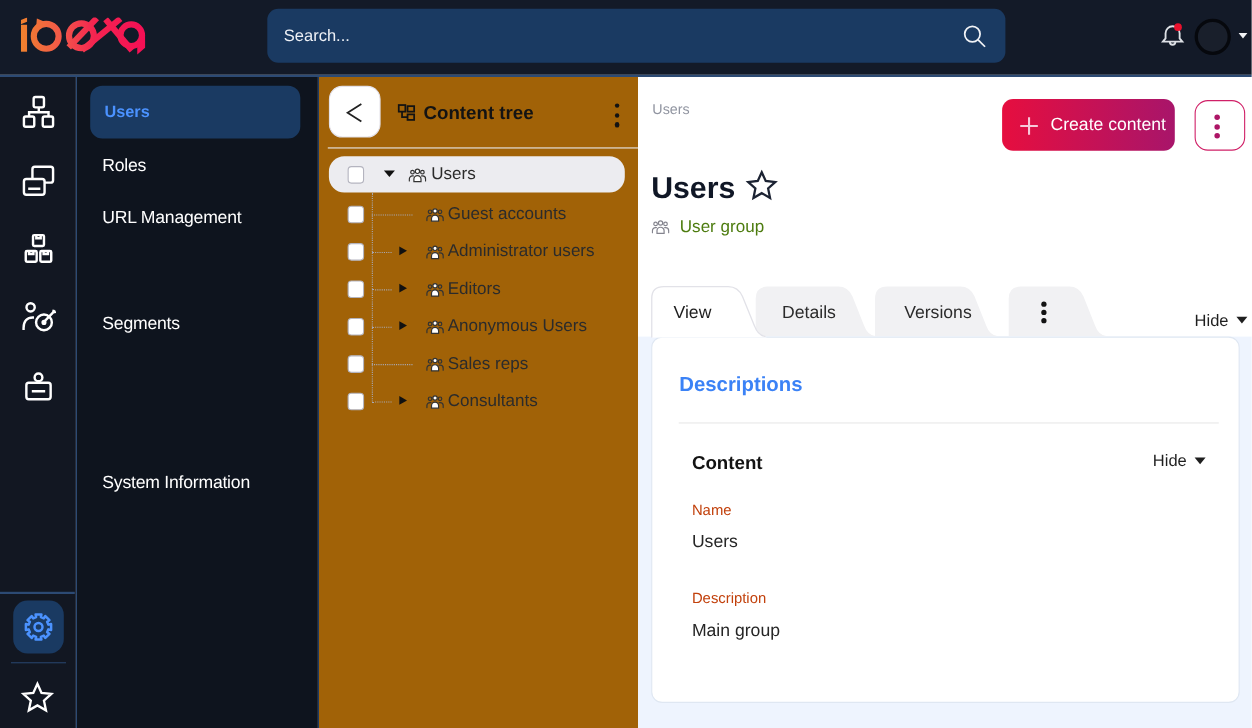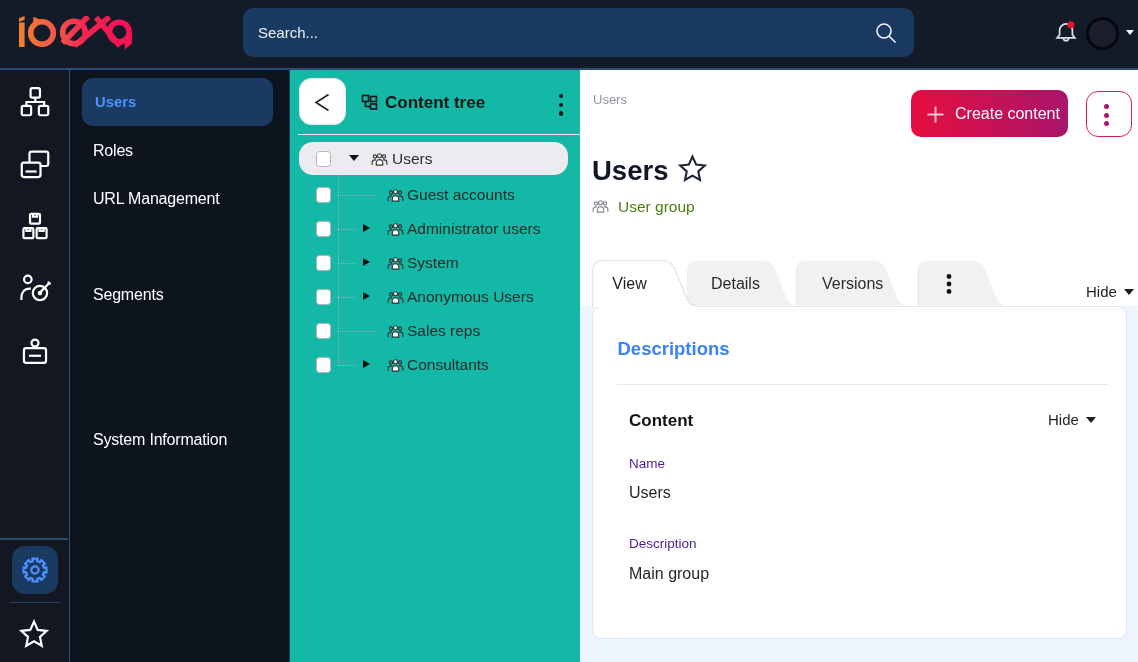--- a/index.html
+++ b/index.html
@@ -13,21 +13,21 @@
 
 #rail{left:0;top:70px;width:68.5px;height:592px;background:#121722}
 #menu{left:70px;top:70px;width:219px;height:592px;background:#0e141e}
 .mi{position:absolute;left:23px;width:175px;color:#fff;font-size:16px;letter-spacing:-0.2px}
 #useritem{left:12px;top:8px;width:191px;height:48px;background:#1a3a62;border-radius:11px;color:#4b92ff;font-weight:bold;font-size:14.8px;line-height:48px;padding-left:13px}
 .railico{position:absolute;left:18.5px;width:32px;height:32px}
 #sep1{left:0;top:538px;width:68px;height:1.5px;background:#2c4a74}
 #sep2{left:10px;top:602px;width:50px;height:1px;background:#27436a}
 #gearbtn{left:12px;top:546px;width:46px;height:48px;background:#1a3a62;border-radius:13px}
 
-#tree{left:290px;top:70px;width:289.5px;height:592px;background:#14b8a6}
+#tree{left:290px;top:70px;width:289.5px;height:592px;background:#a16207}
 #treediv{left:579.5px;top:70px;width:1px;height:592px;background:#dcdce2}
 #backbtn{left:9px;top:8px;width:47px;height:47px;background:#fff;border:1px solid #e3e1e9;border-radius:12px}
 #ttitle{left:95px;top:23px;font-size:17px;font-weight:bold;color:#131313}
 #thr{left:8px;top:64px;width:282px;height:1px;background:#e9e9ee}
 .dots{display:flex;flex-direction:column;align-items:center;gap:4.2px}
 .dots i{width:4.4px;height:4.4px;border-radius:50%;background:#131313}
 #row1{left:9px;top:72px;width:269px;height:32.5px;background:#ececf0;border-radius:14px}
 .cb{position:absolute;left:25.5px;width:15.5px;height:15.5px;border:1.5px solid #b4b4bf;border-radius:3.5px;background:#fff}
 .tri-d{width:0;height:0;border-left:5.5px solid transparent;border-right:5.5px solid transparent;border-top:6.5px solid #111}
 .tri-r{width:0;height:0;border-top:4.8px solid transparent;border-bottom:4.8px solid transparent;border-left:7px solid #111}
@@ -40,21 +40,21 @@
 #crumb{left:13px;top:22px;font-size:13px;color:#9094a0}
 #createbtn{left:331px;top:20px;width:157px;height:47px;border-radius:10px;background:linear-gradient(90deg,#e60e3f,#a8156a);color:#fff;font-size:16px;line-height:47px;padding-left:44px}
 #dotbtn{left:505.5px;top:20.5px;width:46px;height:46px;border:1.5px solid #d02067;border-radius:12px;background:#fff}
 #title{left:12px;top:85px;font-size:27.5px;font-weight:bold;color:#101726;letter-spacing:0px}
 #ugroup{left:38px;top:128px;font-size:15.5px;color:#4d7c0f}
 #bluezone{left:0px;top:235.5px;width:558px;height:356.5px;background:#eef4fe}
 #card{left:12.3px;top:235.5px;width:534.7px;height:333.5px;background:#fff;border:1px solid #dfe7f2;border-radius:10px}
 #desc{left:37.5px;top:268px;font-size:18.5px;font-weight:bold;color:#3b82f6}
 #chr{left:37px;top:313.5px;width:491px;height:1px;background:#e8e8e8}
 #content-h{left:49px;top:341px;font-size:17px;font-weight:bold;color:#131313}
-.lbl{position:absolute;left:49px;font-size:13.5px;color:#4c1d95}
+.lbl{position:absolute;left:49px;font-size:13.5px;color:#c2410c}
 .val{position:absolute;left:49px;font-size:16px;color:#262626}
 .hide{position:absolute;font-size:15px;color:#1f1f1f}
 .hcaret{width:0;height:0;border-left:5.5px solid transparent;border-right:5.5px solid transparent;border-top:6px solid #1f1f1f;display:inline-block;margin-left:7px;vertical-align:2px}
 </style></head>
 <body>
 <div class="abs" id="topbar"></div>
 <div class="abs" id="blueline"></div>
 
 <svg class="abs" style="left:19px;top:16px" width="115" height="34" viewBox="0 0 115 34">
 <defs>
@@ -263,21 +263,21 @@
       <use href="#ppl"></use>
     </svg>
 <div class="rowt" style="left:117px;top:150px">Administrator users</div>
 
 <div class="cb" style="top:185px"></div>
 <div class="doth" style="left:48px;top:193px;width:18px"></div>
 <div class="tri-r abs" style="left:73px;top:188px"></div>
 <svg class="gicon" style="left:96.5px;top:184.5px">
       <use href="#ppl"></use>
     </svg>
-<div class="rowt" style="left:117px;top:184px">System</div>
+<div class="rowt" style="left:117px;top:184px">Editors</div>
 
 <div class="cb" style="top:219px"></div>
 <div class="doth" style="left:48px;top:227px;width:18px"></div>
 <div class="tri-r abs" style="left:73px;top:222px"></div>
 <svg class="gicon" style="left:96.5px;top:218.5px">
       <use href="#ppl"></use>
     </svg>
 <div class="rowt" style="left:117px;top:218px">Anonymous Users</div>
 
 <div class="cb" style="top:253px"></div>

